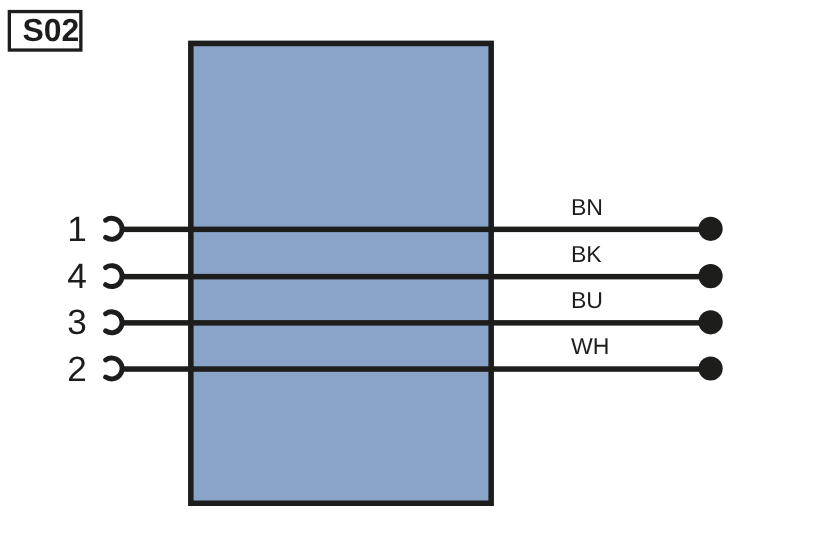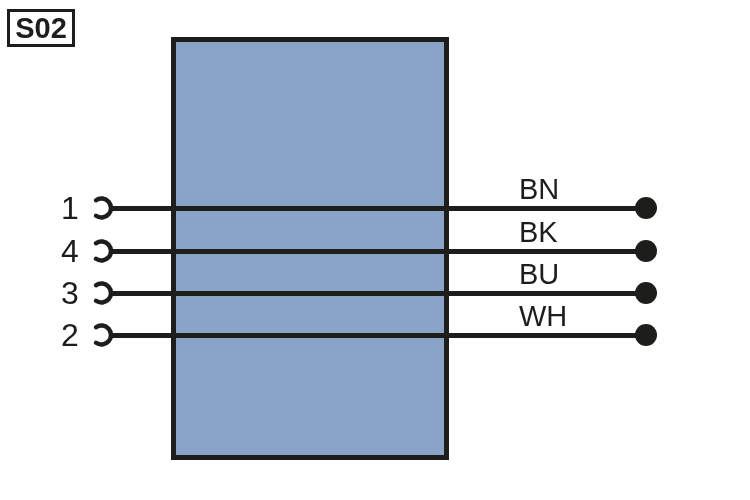--- a/index.html
+++ b/index.html
@@ -20,21 +20,21 @@
   }
 
   
   .component-tag {
     position: absolute;
     left: 7px; top: 9px;
     width: 68px; height: 38px;
     border: 3px solid var(--ink);
     display: flex;
     align-items: center;
-    justify-content: center;
+    justify-content: flex-end;
     font-size: 29px;
     font-weight: bold;
     letter-spacing: 0px;
     background: var(--bg);
   }
 
   
   .component-body {
     position: absolute;
     left: 171px; top: 37px;
@@ -76,21 +76,21 @@
     left: 110px; top: 38px;
     width: 530px; height: 5px;
     background: var(--ink);
   }
 
   .wire-color-label {
     position: absolute;
     left: 519px; top: 6px;
     height: 30px;
     line-height: 30px;
-    font-size: 29px;
+    font-size: 21px;
   }
 
   .terminal-dot {
     position: absolute;
     left: 635px; top: 29px;
     width: 22px; height: 22px;
     border-radius: 50%;
     background: var(--ink);
   }
 </style>

